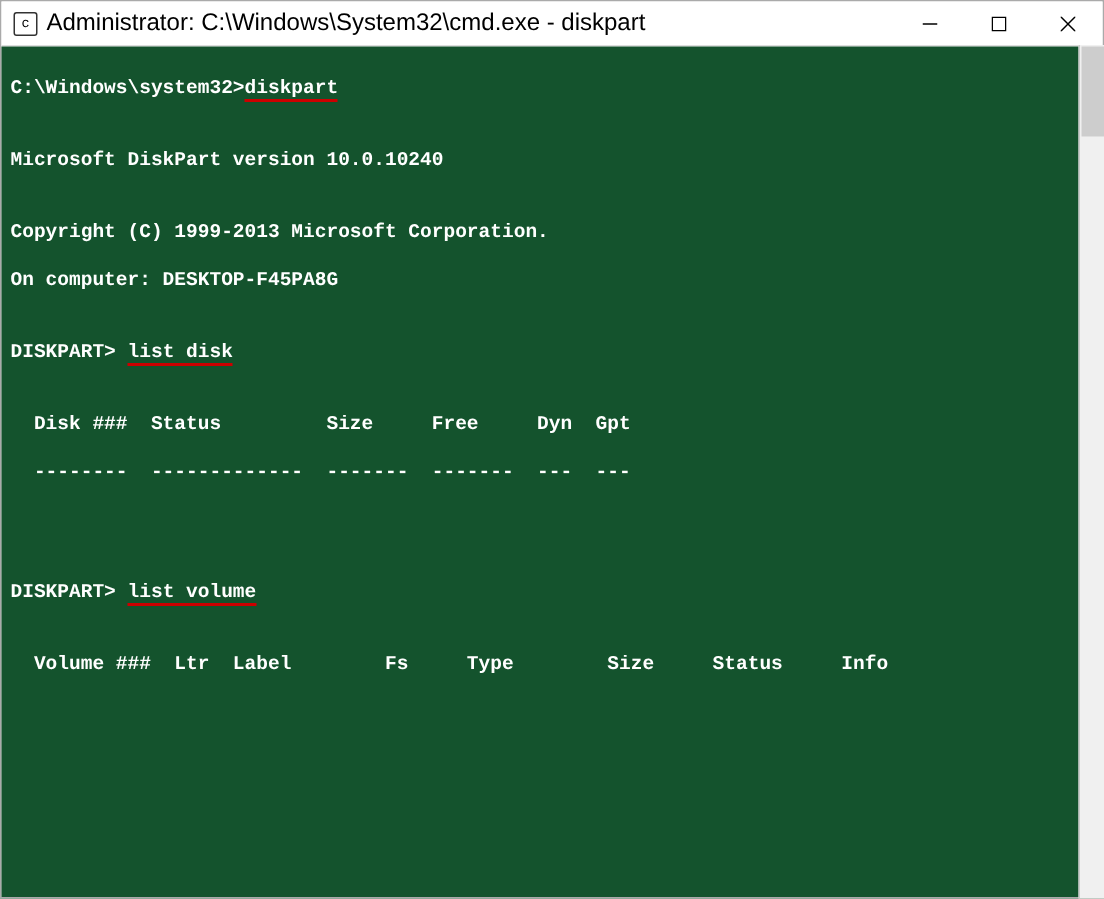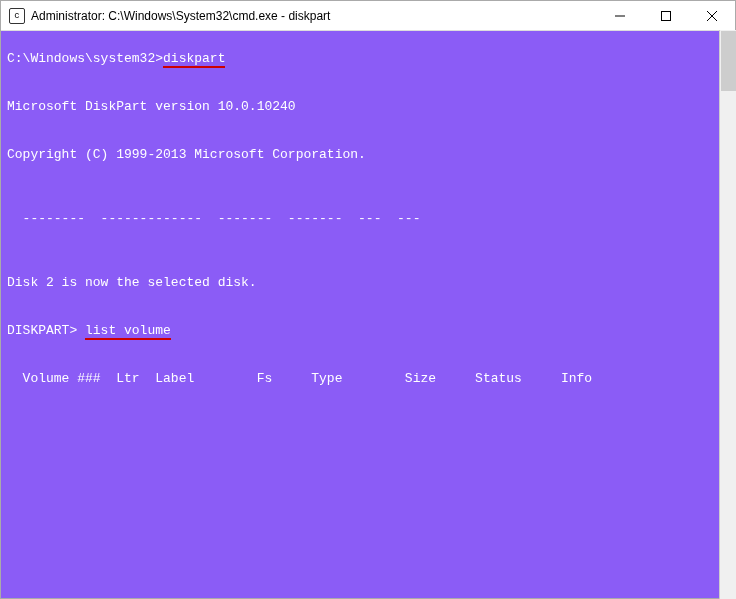--- a/index.html
+++ b/index.html
@@ -1,23 +1,23 @@
 <!DOCTYPE html>
 <html><head>
   <meta charset="utf-8">
   <style>
     * { margin:0; padding:0; box-sizing:border-box; }
     body { width:736px; height:599px; font-family:Consolas,"Courier New",monospace; font-size:13px; background:#fff; overflow:hidden; }
     .window { width:736px; height:599px; border:1px solid #aaa; display:flex; flex-direction:column; }
     .titlebar { height:30px; background:#fff; display:flex; align-items:center; padding-left:8px; border-bottom:1px solid #ddd; }
     .titlebar .icon { width:16px; height:16px; margin-right:6px; border:1px solid #333; border-radius:2px; font-size:9px; display:flex; align-items:center; justify-content:center; }
-    .titlebar .title { flex:1; font-family:"Segoe UI",Tahoma,sans-serif; font-size:12px; color:#000; }
+    .titlebar .title { flex:1; font-family:"Segoe UI",Tahoma,sans-serif; font-size:16px; color:#000; }
     .titlebar .winbtn { width:46px; height:30px; display:flex; align-items:center; justify-content:center; }
     .winbtn svg { stroke:#000; stroke-width:1; fill:none; }
-    .terminal { flex:1; background:#8b5cf6; color:#fff; padding:4px 6px; line-height:16px; white-space:pre; overflow:hidden; position:relative; }
+    .terminal { flex:1; background:#14532d; color:#fff; padding:4px 6px; line-height:16px; white-space:pre; overflow:hidden; position:relative;font-weight:bold; }
     .scrollbar { position:absolute; right:0; top:30px; bottom:0; width:17px; background:#f0f0f0; border-left:1px solid #ccc; }
     .thumb { width:15px; height:60px; background:#cdcdcd; margin:1px auto; border-radius:0; }
     .u { border-bottom:2px solid #c00; padding-bottom:0px; }
     .row { display:block; }
   </style>
 </head>
 <body>
 
 <div class="window">
   <div class="titlebar">
@@ -40,26 +40,28 @@
         </svg>
       </div>
   </div>
 
   <div class="terminal">
 <span class="row"><span>C:\Windows\system32&gt;</span><span class="u">diskpart</span></span>
 <span class="row"></span>
 <span class="row">Microsoft DiskPart version 10.0.10240</span>
 <span class="row"></span>
 <span class="row">Copyright (C) 1999-2013 Microsoft Corporation.</span>
+<span class="row">On computer: DESKTOP-F45PA8G</span>
 <span class="row"></span>
+<span class="row"><span>DISKPART&gt; </span><span class="u">list disk</span></span>
 <span class="row"></span>
+<span class="row">  Disk ###  Status         Size     Free     Dyn  Gpt</span>
 <span class="row">  --------  -------------  -------  -------  ---  ---</span>
 <span class="row"></span>
 <span class="row"></span>
-<span class="row">Disk 2 is now the selected disk.</span>
 <span class="row"></span>
 <span class="row"><span>DISKPART&gt; </span><span class="u">list volume</span></span>
 <span class="row"></span>
 <span class="row">  Volume ###  Ltr  Label        Fs     Type        Size     Status     Info</span>
 
 
 
 
 
 

